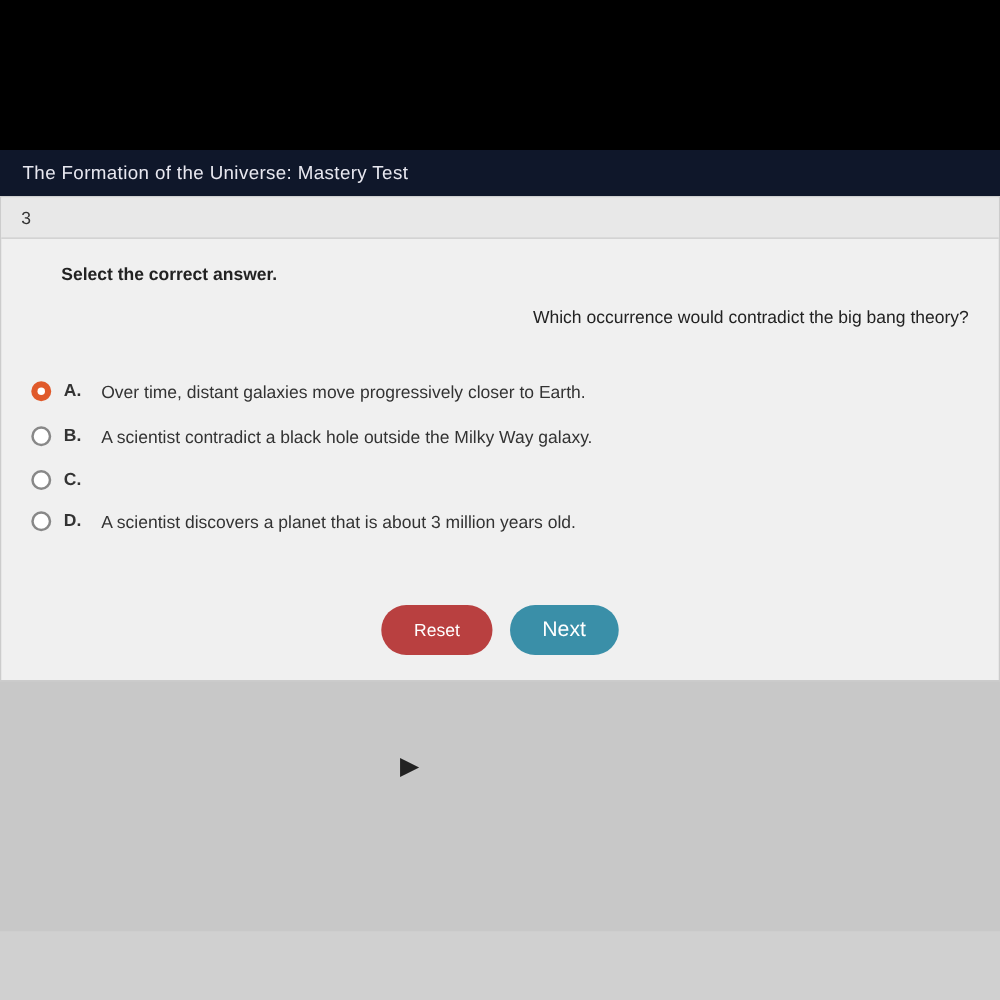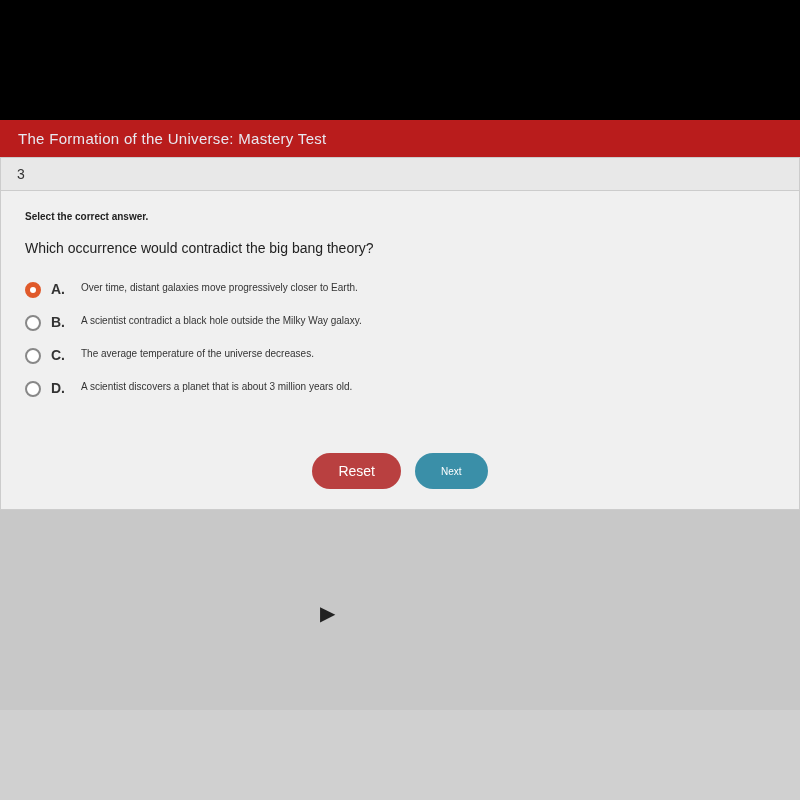--- a/index.html
+++ b/index.html
@@ -15,21 +15,21 @@
     .screen-area {
       position: absolute;
       top: 120px;
       left: 0;
       right: 0;
       bottom: 0;
       background: #d0d0d0;
     }
 
     .header-bar {
-      background: #b91c1c;
+      background: #0f172a;
       padding: 10px 18px;
       color: #e8e8f0;
       font-size: 15px;
       letter-spacing: 0.3px;
     }
 
     .content-card {
       background: #f0f0f0;
       margin: 0;
       padding: 0;
@@ -42,31 +42,33 @@
       font-size: 14px;
       color: #333;
       border-bottom: 1px solid #ccc;
     }
 
     .question-body {
       padding: 20px 24px 30px 24px;
     }
 
     .instruction-text {
-      font-size: 10px;
+      font-size: 14px;
       font-weight: bold;
       color: #222;
       margin-bottom: 16px;
+      margin-left: 24px;
     }
 
     .question-text {
       font-size: 14px;
       color: #222;
-      margin-bottom: 22px;
+      margin-bottom: 40px;
       line-height: 1.5;
+      text-align: right;
     }
 
     .answer-option {
       display: flex;
       align-items: flex-start;
       margin-bottom: 16px;
       cursor: pointer;
     }
 
     .radio-circle {
@@ -100,21 +102,21 @@
 
     .option-label {
       font-size: 14px;
       font-weight: bold;
       color: #333;
       margin-right: 10px;
       min-width: 20px;
     }
 
     .option-text {
-      font-size: 10px;
+      font-size: 14px;
       color: #333;
       line-height: 1.4;
     }
 
     .button-row {
       display: flex;
       justify-content: center;
       padding: 10px 24px 20px 24px;
       gap: 14px;
     }
@@ -129,21 +131,21 @@
       cursor: pointer;
       font-weight: 500;
     }
 
     .btn-next {
       background: #3a8fa8;
       color: #fff;
       border: none;
       border-radius: 20px;
       padding: 10px 26px;
-      font-size: 10px;
+      font-size: 17px;
       cursor: pointer;
       font-weight: 500;
     }
 
     .bottom-area {
       background: #c8c8c8;
       flex: 1;
       height: 200px;
     }
 
@@ -181,21 +183,20 @@
 
       <div class="answer-option">
         <div class="radio-circle"></div>
         <span class="option-label">B.</span>
         <span class="option-text">A scientist contradict a black hole outside the Milky Way galaxy.</span>
       </div>
 
       <div class="answer-option">
         <div class="radio-circle"></div>
         <span class="option-label">C.</span>
-        <span class="option-text">The average temperature of the universe decreases.</span>
       </div>
 
       <div class="answer-option">
         <div class="radio-circle"></div>
         <span class="option-label">D.</span>
         <span class="option-text">A scientist discovers a planet that is about 3 million years old.</span>
       </div>
     </div>
 
     <div class="button-row">

